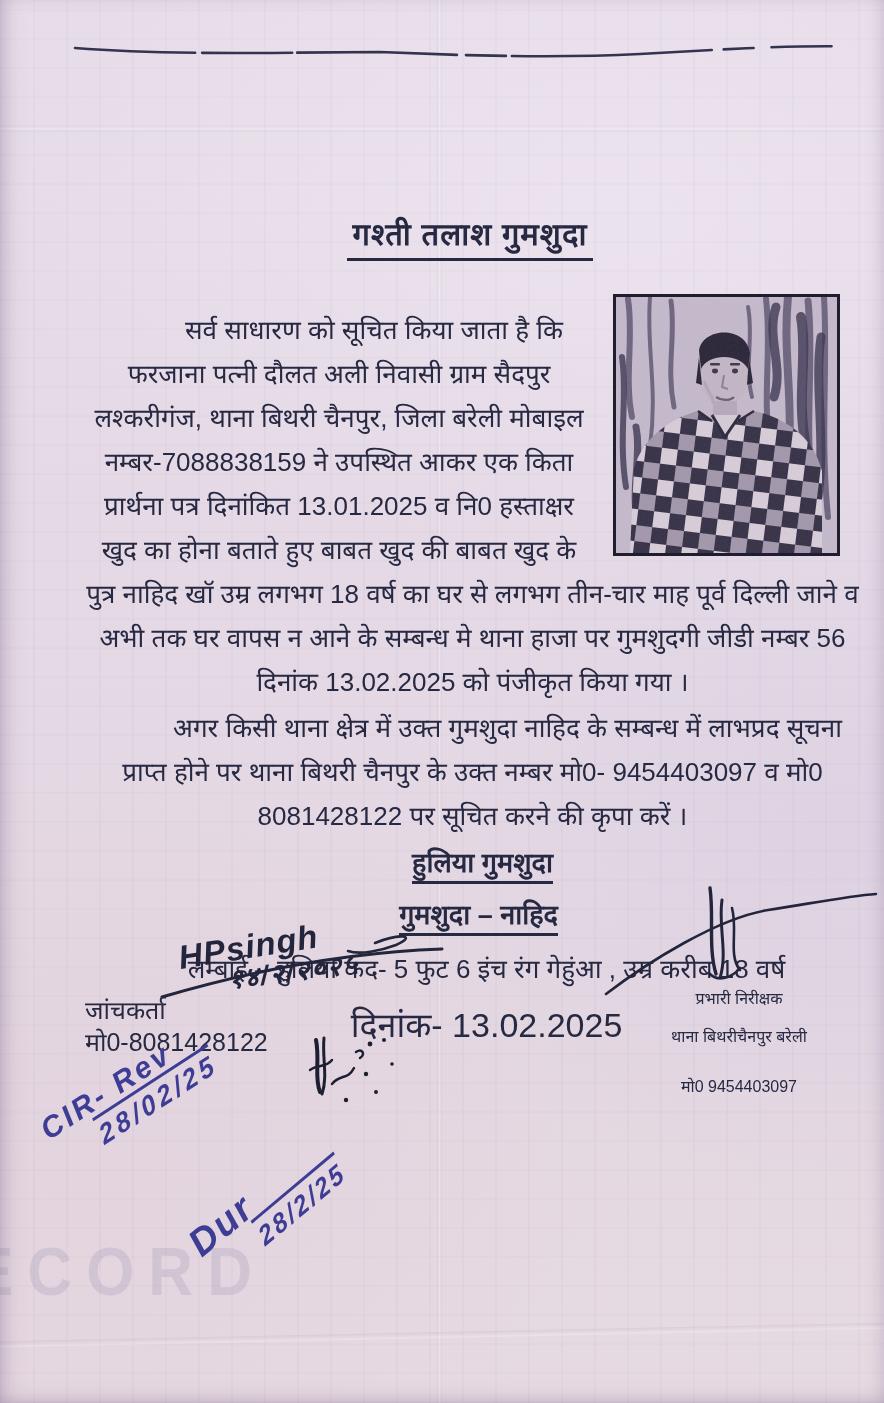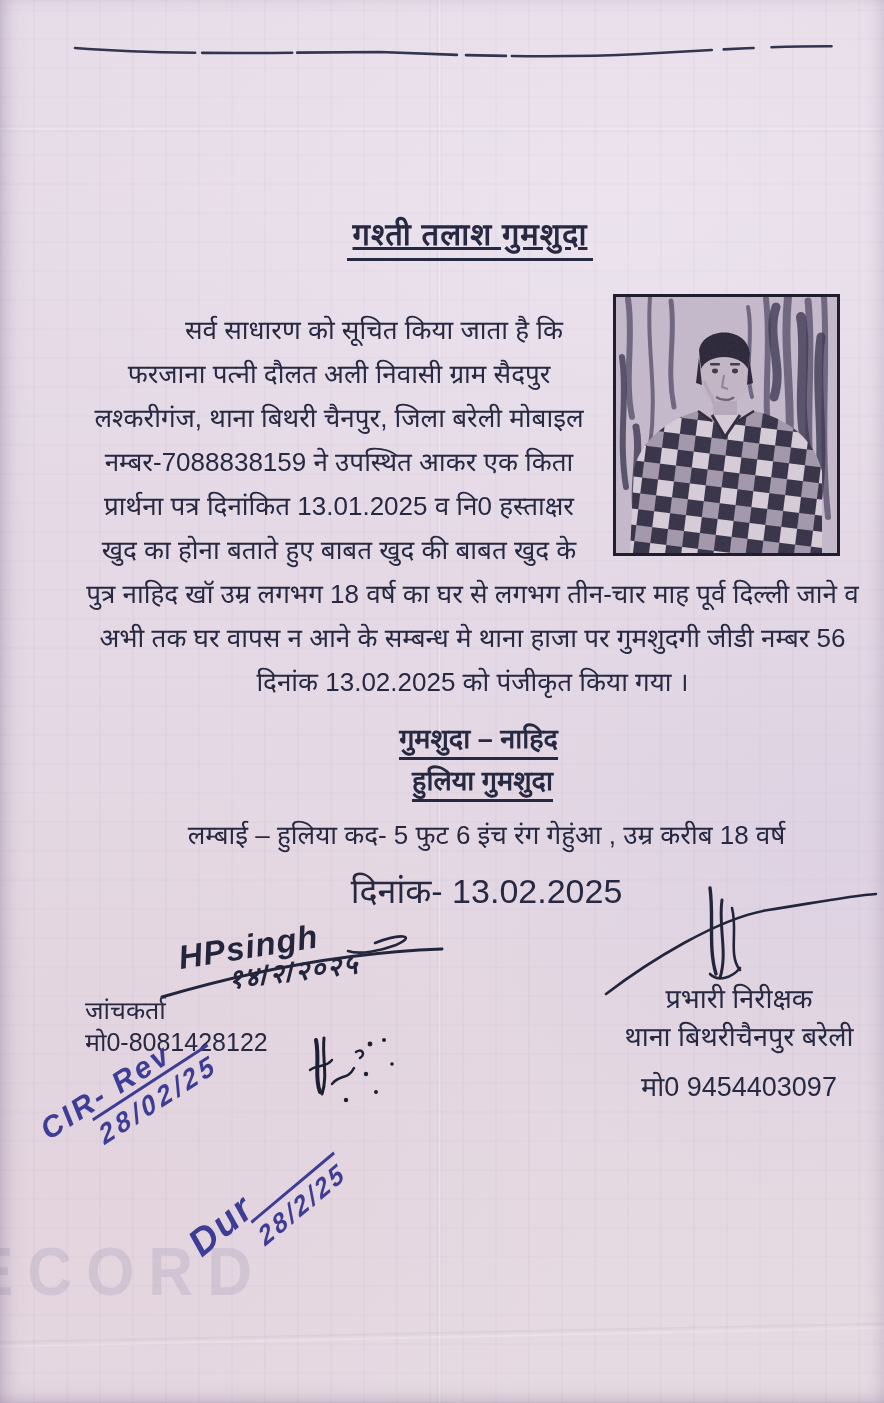--- a/index.html
+++ b/index.html
@@ -28,21 +28,21 @@
   .crease-h2{position:absolute;left:0;right:0;top:1332px;height:6px;pointer-events:none;transform:rotate(-1.2deg);
     background:linear-gradient(180deg,rgba(120,100,140,.10),rgba(255,255,255,.28));}
   .edge-shade{position:absolute;inset:0;pointer-events:none;
     box-shadow:inset 14px 0 22px -12px rgba(110,90,130,.35), inset -10px 0 20px -12px rgba(110,90,130,.3),
                inset 0 -12px 24px -14px rgba(110,90,130,.3);}
 
   .fold-line{position:absolute;left:0;top:0;pointer-events:none;}
 
   .doc-title-wrap{position:absolute;left:0;top:212px;width:884px;text-align:center;transform:translateX(28px);}
   .doc-title{display:inline-block;font-size:31px;font-weight:bold;letter-spacing:1px;
-    border-bottom:3px solid #272943;padding:0 6px 4px 6px;text-decoration:underline;}
+    border-bottom:3px solid #272943;padding:0 6px 4px 6px;}
 
   .content{position:absolute;left:85px;top:308px;width:775px;font-size:26px;line-height:44px;text-align:center;}
   .content p{margin:0;text-indent:70px;}
   .content p.p2{margin-top:2px;}
 
   .photo-frame{float:right;width:227px;height:262px;margin:-14px 20px 12px 20px;
     border:3px solid #201d2e;box-sizing:border-box;background:#c9bdd0;}
   .photo-frame svg{display:block;width:100%;height:100%;}
 
   .heading-u{font-weight:bold;font-size:27px;line-height:34px;}
@@ -51,21 +51,21 @@
   .h-missing{margin:18px 0 0 12px;}
   .desc-line{margin:20px 0 0 28px;font-size:26px;line-height:34px;}
   .desc-line .lbl{font-weight:normal;}
   .date-line{margin:22px 0 0 28px;font-size:34px;line-height:34px;}
 
   .sig-left{position:absolute;left:85px;top:980px;width:340px;font-size:25px;line-height:32px;}
   .sig-left .l1{margin-left:18px;}
   .sig-left .l2{margin-top:14px;}
   .sig-left .l3{display:inline-block;}
 
-  .sig-right{position:absolute;left:606px;top:982px;width:266px;text-align:center;font-size:27px;line-height:34px;}
+  .sig-right{position:absolute;left:606px;top:982px;width:266px;text-align:center;font-size:16px;line-height:34px;}
   .sig-right .r2{margin-top:4px;}
   .sig-right .r3{margin-top:16px;}
 
   .hw{color:#23253c;}
   .hw-name{position:absolute;left:178px;top:928px;font-size:33px;font-style:italic;font-weight:bold;
     transform:rotate(-9deg);letter-spacing:1px;}
   .hw-date{position:absolute;left:228px;top:952px;font-size:27px;font-style:italic;font-weight:bold;
     transform:rotate(-7deg);letter-spacing:2px;}
   .sig-swoosh{position:absolute;left:150px;top:905px;pointer-events:none;}
   .sig-flourish{position:absolute;left:598px;top:882px;pointer-events:none;}
@@ -153,26 +153,27 @@
       <path d="M88,84 C92,96 100,104 96,106" stroke="#a99bb0" stroke-width="3" fill="none" opacity=".6"></path>
       <rect x="97" y="104" width="24" height="18" fill="#b6a8bb"></rect>
       <path d="M14,256 L18,172 C26,140 58,120 82,114 L96,124 L109,132 L122,124 L138,114 C168,120 198,140 206,174 L206,256 Z" fill="url(#plaid)"></path>
       <path d="M96,118 L109,140 L124,118" stroke="#2b2638" stroke-width="3" fill="#d6cbd8"></path>
       <path d="M82,114 L96,124 M138,114 L122,124" stroke="#2b2638" stroke-width="2.5"></path>
       <rect width="221" height="256" filter="url(#grain)" opacity="0.55"></rect>
     </svg>
   </div>
 
   <p class="p1">सर्व साधारण को सूचित किया जाता है कि  फरजाना पत्नी दौलत अली निवासी ग्राम सैदपुर लश्करीगंज, थाना बिथरी चैनपुर, जिला बरेली मोबाइल नम्बर-7088838159 ने उपस्थित आकर एक किता प्रार्थना पत्र दिनांकित 13.01.2025 व नि0 हस्ताक्षर खुद का होना बताते हुए बाबत खुद की बाबत खुद के पुत्र नाहिद खॉ उम्र लगभग 18 वर्ष का घर से लगभग तीन-चार माह पूर्व दिल्ली जाने व अभी तक घर वापस न आने के सम्बन्ध मे थाना हाजा पर गुमशुदगी जीडी नम्बर 56 दिनांक 13.02.2025 को पंजीकृत किया गया ।</p>
-
+  <p class="p2">अगर किसी थाना क्षेत्र में उक्त गुमशुदा नाहिद के सम्बन्ध में लाभप्रद सूचना प्राप्त होने पर थाना बिथरी चैनपुर के उक्त नम्बर मो0- 9454403097 व मो0 8081428122 पर सूचित करने की कृपा करें ।</p>
+
+  <div class="heading-u h-huliya">
+    <span class="u">हुलिया गुमशुदा</span>
+  </div>
   <div class="heading-u h-missing">
     <span class="u">गुमशुदा – नाहिद</span>
-  </div>
-  <div class="heading-u h-huliya">
-    <span class="u">हुलिया गुमशुदा</span>
   </div>
   <div class="desc-line">
     <span class="lbl">लम्बाई</span><span> – हुलिया कद- 5 फुट 6 इंच  रंग गेहुंआ , उम्र करीब 18 वर्ष</span>
   </div>
   <div class="date-line">दिनांक- 13.02.2025</div>
 </div>
 
 <svg class="sig-swoosh" width="310" height="110">
   <path d="M12,92 C80,72 180,48 292,44" fill="none" stroke="#23253c" stroke-width="3" stroke-linecap="round"></path>
   <path d="M225,38 C250,28 268,30 246,40 C230,46 210,50 198,46" fill="none" stroke="#23253c" stroke-width="2.6" stroke-linecap="round"></path>

